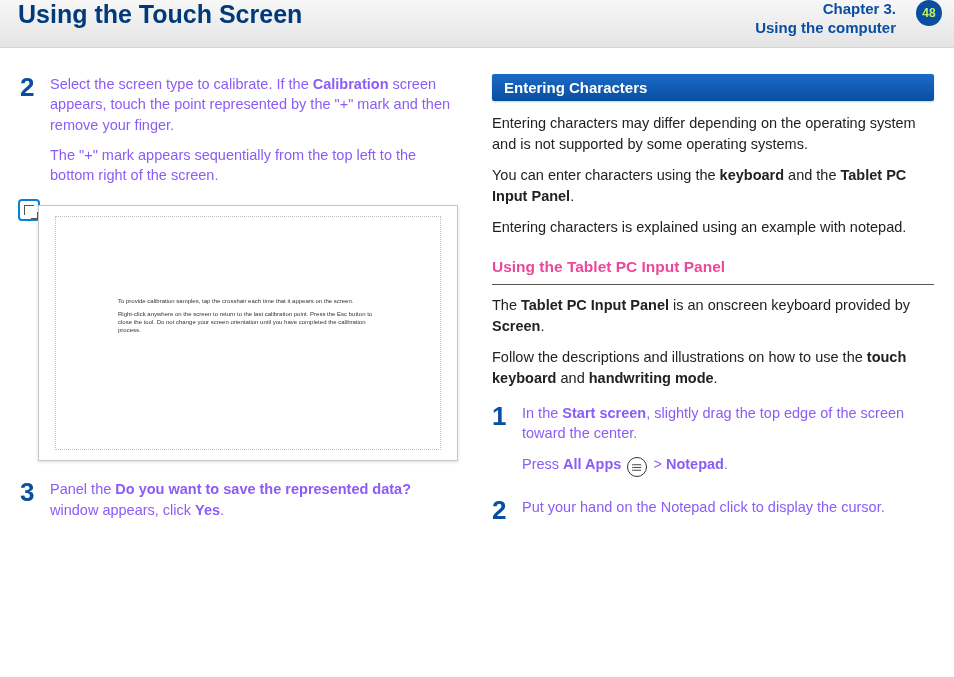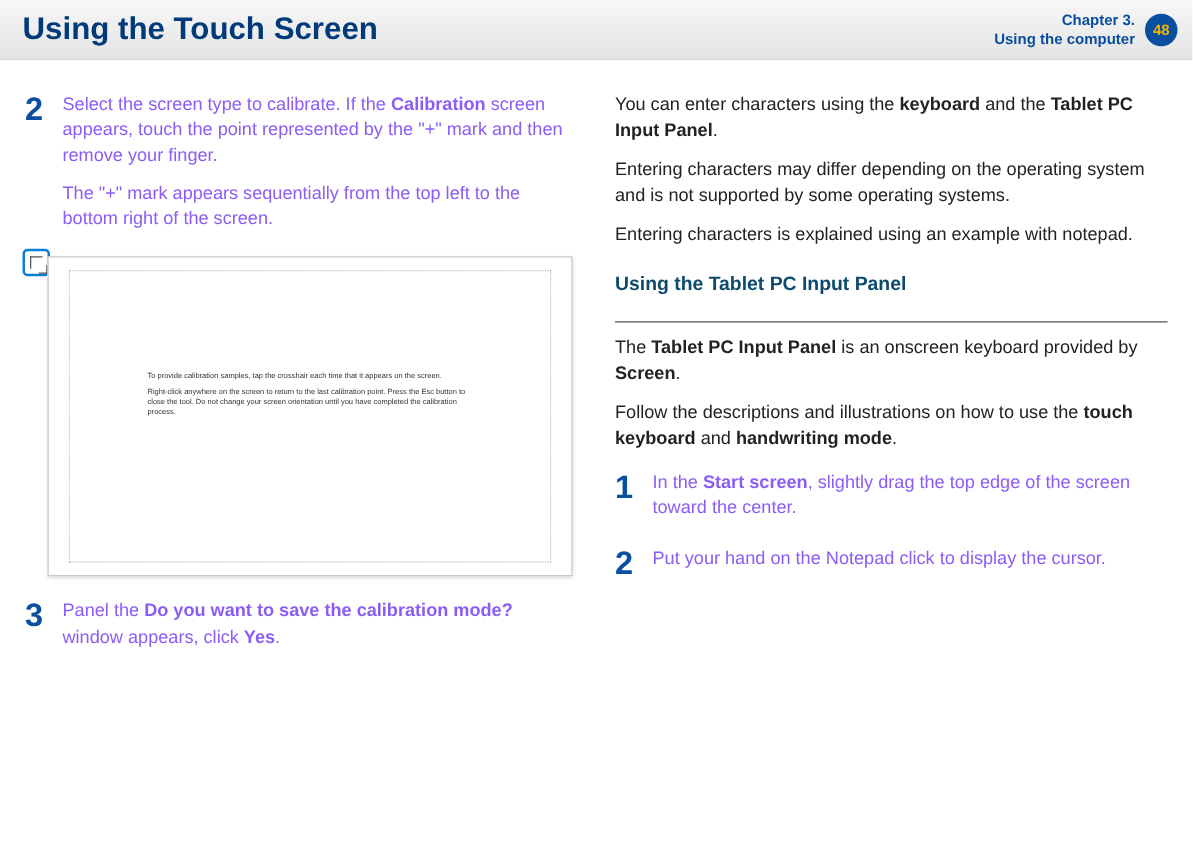--- a/index.html
+++ b/index.html
@@ -9,41 +9,41 @@
     background: #fff;
     font-family: "Segoe UI", "Helvetica Neue", Arial, sans-serif;
     color: #222;
     position: relative;
     overflow: hidden;
   }
   .header {
     background: linear-gradient(to bottom, #f7f7f7 0%, #e4e4e4 100%);
     height: 48px;
     display: flex;
-    align-items: center;
+    align-items: flex-start;
     padding: 0 12px 0 18px;
     border-bottom: 1px solid #d6d6d6;
   }
   .title {
     flex: 1;
     font-size: 25px;
     font-weight: 700;
     color: #003a7a;
   }
   .chapter-block {
     text-align: right;
-    font-size: 12px;
+    font-size: 15px;
     font-weight: 700;
     color: #0a4ea0;
     line-height: 1.25;
-    margin-right: 8px;
+    margin-right: 20px;
   }
   .page-badge {
     background: #0a4ea0;
-    color: #eab308;
+    color: #bef264;
     border-radius: 50%;
     width: 26px;
     height: 26px;
     display: flex;
     align-items: center;
     justify-content: center;
     font-size: 12px;
     font-weight: 700;
   }
   .content {
@@ -117,23 +117,23 @@
     font-size: 15px;
     padding: 5px 12px;
     border-radius: 2px;
     margin-bottom: 12px;
     box-shadow: 0 1px 2px rgba(0,0,0,0.2);
   }
   .body-text { font-size: 14.5px; line-height: 1.45; margin-bottom: 10px; }
   .subhead {
     font-size: 15.5px;
     font-weight: 700;
-    color: #0c4a6e;
+    color: #ec4899;
     border-bottom: 1px solid #555;
-    padding-bottom: 20px;
+    padding-bottom: 8px;
     margin: 20px 0 10px 0;
   }
   .allapps-icon {
     display:inline-flex; align-items:center; justify-content:center;
     width:20px; height:20px; border-radius:50%;
     border:1.5px solid #333; vertical-align:-4px;
     margin: 0 2px;
   }
   .allapps-icon svg { width:11px; height:11px; }
 </style>
@@ -173,51 +173,66 @@
           <p>To provide calibration samples, tap the crosshair each time that it appears on the screen.</p>
           <p>Right-click anywhere on the screen to return to the last calibration point. Press the Esc button to close the tool. Do not change your screen orientation until you have completed the calibration process.</p>
         </div>
       </div>
     </div>
 
     <div class="step">
       <div class="step-num">3</div>
       <div class="step-body">
         <p>
-          <span>Panel the </span><b>Do you want to save the calibration mode?</b><span> window appears, click </span><b>Yes</b><span>.</span>
+          <span>Panel the </span><b>Do you want to save the represented data?</b><span> window appears, click </span><b>Yes</b><span>.</span>
         </p>
       </div>
     </div>
 
   </div>
 
   <div class="col">
 
-
+    <div class="section-bar">Entering Characters</div>
+
+    <p class="body-text">Entering characters may differ depending on the operating system and is not supported by some operating systems.</p>
     <p class="body-text">
       <span>You can enter characters using the </span><b>keyboard</b><span> and the </span><b>Tablet PC Input Panel</b><span>.</span>
     </p>
-    <p class="body-text">Entering characters may differ depending on the operating system and is not supported by some operating systems.</p>
     <p class="body-text">Entering characters is explained using an example with notepad.</p>
 
     <div class="subhead">Using the Tablet PC Input Panel</div>
 
     <p class="body-text">
       <span>The </span><b>Tablet PC Input Panel</b><span> is an onscreen keyboard provided by </span><b>Screen</b><span>.</span>
     </p>
     <p class="body-text">
       <span>Follow the descriptions and illustrations on how to use the </span><b>touch keyboard</b><span> and </span><b>handwriting mode</b><span>.</span>
     </p>
 
     <div class="step" style="margin-top:14px;">
       <div class="step-num">1</div>
       <div class="step-body">
         <p>
           <span>In the </span><b>Start screen</b><span>, slightly drag the top edge of the screen toward the center.</span>
         </p>
+        <p>
+          <span>Press </span><b>All Apps</b>
+          <span class="allapps-icon">
+            <svg viewBox="0 0 12 12">
+                <line x1="2" y1="3" x2="10" y2="3" stroke="#333" stroke-width="1"></line>
+                <line x1="2" y1="6" x2="10" y2="6" stroke="#333" stroke-width="1"></line>
+                <line x1="2" y1="9" x2="10" y2="9" stroke="#333" stroke-width="1"></line>
+                <circle cx="1" cy="3" r="0.8" fill="#333"></circle>
+                <circle cx="1" cy="6" r="0.8" fill="#333"></circle>
+                <circle cx="1" cy="9" r="0.8" fill="#333"></circle>
+              </svg>
+          </span>
+          <span> &gt; </span><b>Notepad</b><span>.</span>
+        </p>
       </div>
     </div>
 
     <div class="step">
       <div class="step-num">2</div>
       <div class="step-body">
         <p>Put your hand on the Notepad click to display the cursor.</p>
       </div>
     </div>
 

